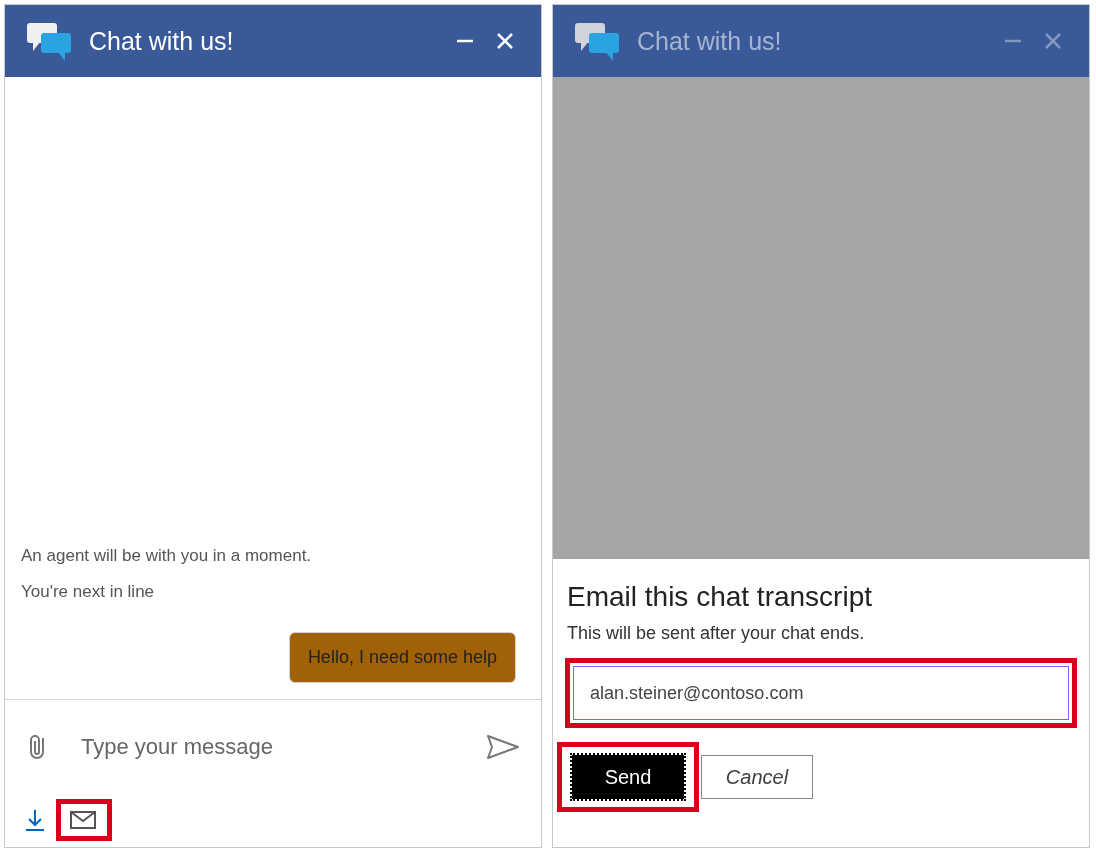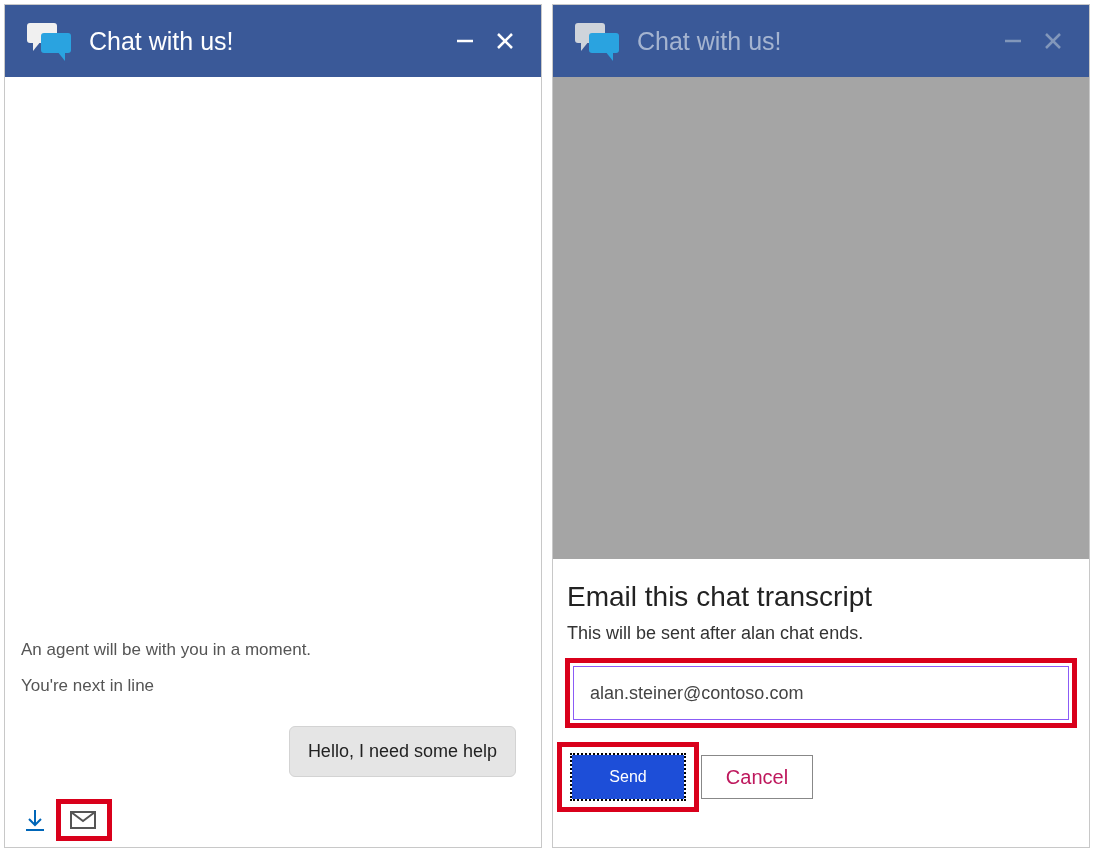--- a/index.html
+++ b/index.html
@@ -65,21 +65,21 @@
     color: #555;
     font-size: 17px;
     margin: 8px 0 16px 0;
   }
   .msg-bubble {
     border: 1px solid #d3d3d3;
     border-radius: 6px;
     padding: 14px 18px;
     font-size: 18px;
     color: #222;
-    background: #e5e5e5;
+    background: #a16207;
     display: inline-block;
     float: right;
     clear: both;
   }
   .msg-meta {
     clear: both;
     text-align: right;
     color: #666;
     font-size: 16px;
     margin-top: 8px;
@@ -159,42 +159,43 @@
   }
   .btn-row {
     margin-top: 24px;
     display: flex;
     gap: 12px;
     align-items: center;
   }
   .send-btn {
     width: 112px;
     height: 44px;
-    background: #1d4ed8;
+    background: #000000;
     color: #fff;
     border: none;
-    font-size: 16px;
+    font-size: 20px;
     position: relative;
   }
   .send-btn-wrap {
     position: relative;
     padding: 5px;
   }
   .send-focus {
     position: absolute;
     inset: 3px;
     border: 2px dotted #000;
   }
   .cancel-btn {
     width: 112px;
     height: 44px;
     background: #fff;
-    color: #be185d;
+    color: #404040;
     border: 1px solid #888;
     font-size: 20px;
+    font-style: italic;
   }
   .dimmed .status-text { color:#5a5a5a; }
 </style>
 </head>
 <body>
 
 <div class="wrapper">
 
   <div class="panel panel-left">
     <div class="header">
@@ -223,20 +224,33 @@
     <div class="body">
       <div class="status-area">
         <div class="status-text">An agent will be with you in a moment.</div>
         <div class="status-text" style="margin-bottom:30px">You're next in line</div>
         <div>
           <div class="msg-bubble">Hello, I need some help</div>
         </div>
       </div>
     </div>
 
+    <div class="input-area">
+      <span class="attach-icon">
+        <svg width="24" height="30" viewBox="0 0 24 30">
+          <path d="M16 6 L16 20 A6 6 0 0 1 4 20 L4 8 A4 4 0 0 1 12 8 L12 20 A2 2 0 0 1 8 20 L8 9" fill="none" stroke="#777" stroke-width="2"></path>
+        </svg>
+      </span>
+      <div class="type-text">Type your message</div>
+      <span class="send-icon">
+        <svg width="34" height="26" viewBox="0 0 34 26">
+          <polygon points="2,2 32,13 2,24 6,13" fill="none" stroke="#777" stroke-width="2" stroke-linejoin="round"></polygon>
+        </svg>
+      </span>
+    </div>
 
     <div class="toolbar">
       <div class="tool-btn">
         <svg width="22" height="24" viewBox="0 0 22 24">
           <line x1="11" y1="2" x2="11" y2="16" stroke="#0066b8" stroke-width="2"></line>
           <polyline points="5,11 11,17 17,11" fill="none" stroke="#0066b8" stroke-width="2"></polyline>
           <line x1="2" y1="22" x2="20" y2="22" stroke="#0066b8" stroke-width="2"></line>
         </svg>
       </div>
       <div class="tool-btn" style="position:relative;">
@@ -276,21 +290,21 @@
 
     <div class="body dimmed">
       <div class="status-area" style="bottom:4px">
         <div class="status-text">An agent will be with you in a moment.</div>
         <div class="status-text">You're next in line</div>
       </div>
     </div>
 
     <div class="overlay">
       <h2>Email this chat transcript</h2>
-      <p>This will be sent after alan chat ends.</p>
+      <p>This will be sent after your chat ends.</p>
 
       <div class="email-box-outer" style="position:relative;">
         <input class="email-field" value="alan.steiner@contoso.com" style="">
         <div class="red-box" style="left:-2px; right:-2px; top:-2px; bottom:-2px;"></div>
       </div>
 
       <div class="btn-row">
         <div class="send-btn-wrap" style="position:relative;">
           <button class="send-btn">
             <span>Send</span>

